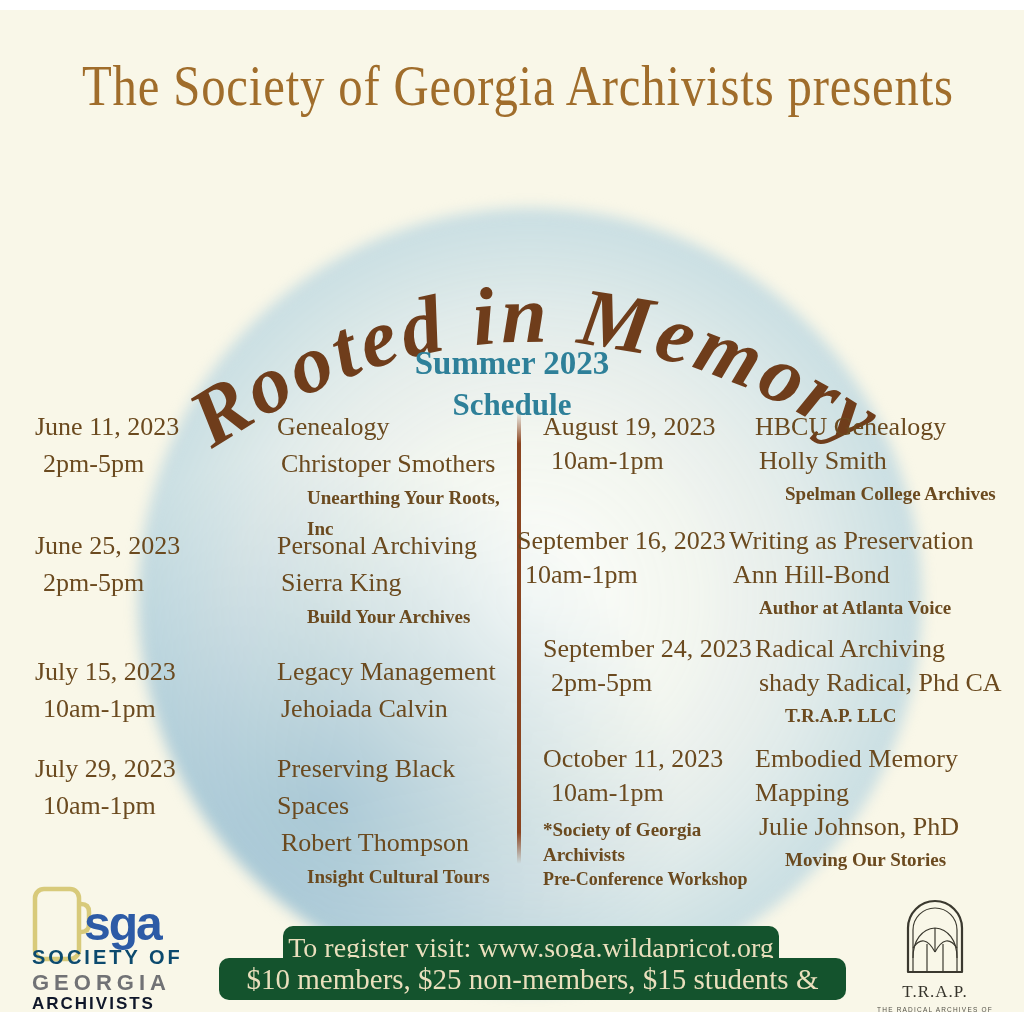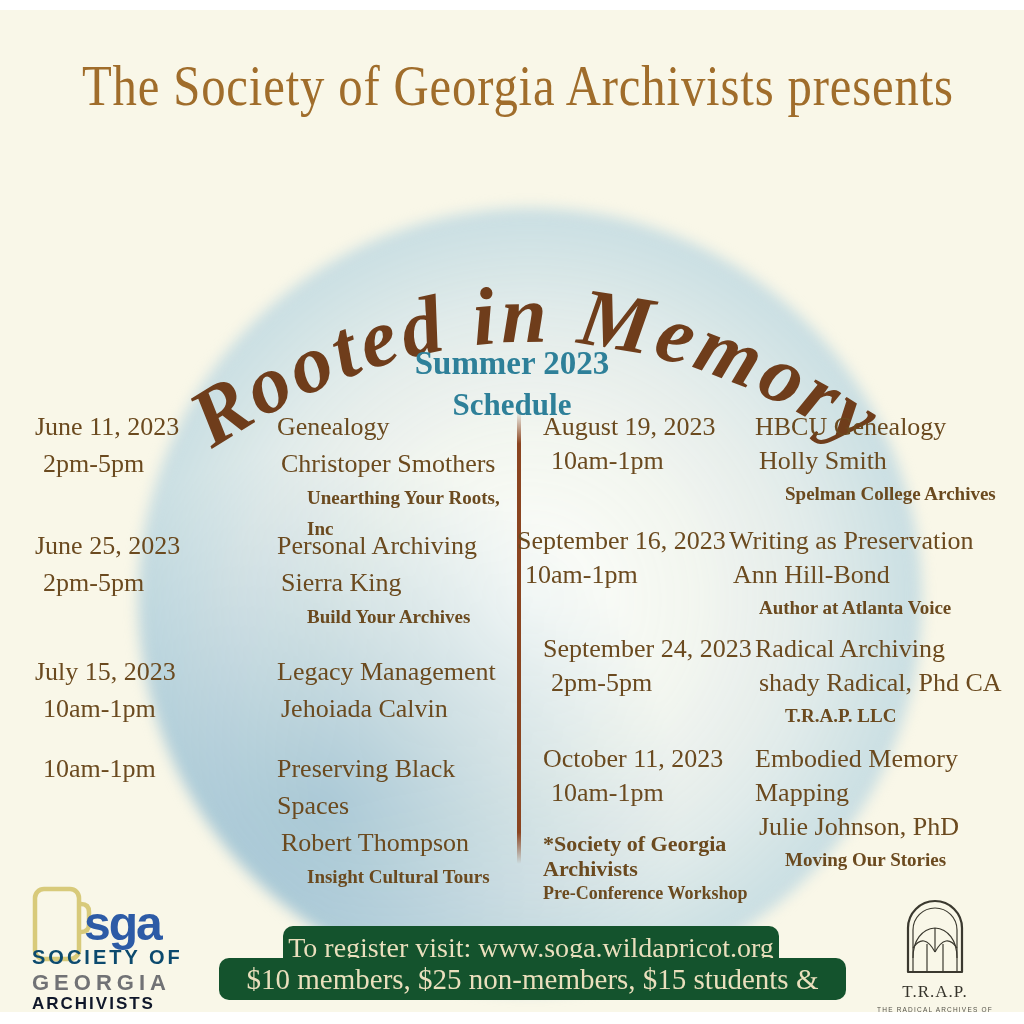--- a/index.html
+++ b/index.html
@@ -49,21 +49,21 @@
 
   .entry { position:absolute; display:flex; color:#6b4a1f; }
   .entry .dcol { width:242px; flex:none; }
   .entry.r .dcol { width:212px; }
   .entry .scol { flex:1; }
   .date, .time, .stitle, .speaker { font-size:26px; line-height:37px; font-weight:normal; }
   .entry.r .date, .entry.r .time, .entry.r .stitle, .entry.r .speaker { line-height:34px; }
   .time { padding-left:8px; }
   .speaker { padding-left:4px; }
   .org { font-size:19px; line-height:31px; font-weight:bold; padding-left:30px; }
-  .note1 { font-size:22px; line-height:25px; font-weight:bold; margin-top:21px; }
+  .note1 { font-size:19px; line-height:25px; font-weight:bold; margin-top:7px; }
   .note2 { font-size:18px; line-height:24px; font-weight:bold; }
 
   .pill { position:absolute; background:#14532d; border-radius:10px; color:#eadfbd; text-align:center; }
   .pill1 { left:283px; top:916px; width:496px; height:43px; font-size:28px; line-height:43px; }
   .pill2 { left:219px; top:948px; width:627px; height:42px; font-size:29px; line-height:42px; }
   .pill a, .pill .url { color:#eadfbd; text-decoration:underline; text-underline-offset:4px; cursor:pointer; }
 
   
   .sga { position:absolute; left:28px; top:872px; width:200px; height:142px; font-family:"Liberation Sans", sans-serif; }
   .sga svg { position:absolute; left:2px; top:2px; }
@@ -133,20 +133,21 @@
       </div>
       <div class="scol">
         <div class="stitle">Legacy Management</div>
         <div class="speaker">Jehoiada Calvin</div>
         <div class="org"></div>
       </div>
     </div>
 
     <div class="entry" style="left:35px; top:740px; width:470px;">
       <div class="dcol">
+        <div class="date">July 29, 2023</div>
         <div class="time">10am-1pm</div>
       </div>
       <div class="scol">
         <div class="stitle">Preserving Black Spaces</div>
         <div class="speaker">Robert Thompson</div>
         <div class="org">Insight Cultural Tours</div>
       </div>
     </div>
 
     <div class="entry r" style="left:543px; top:400px; width:466px;">

